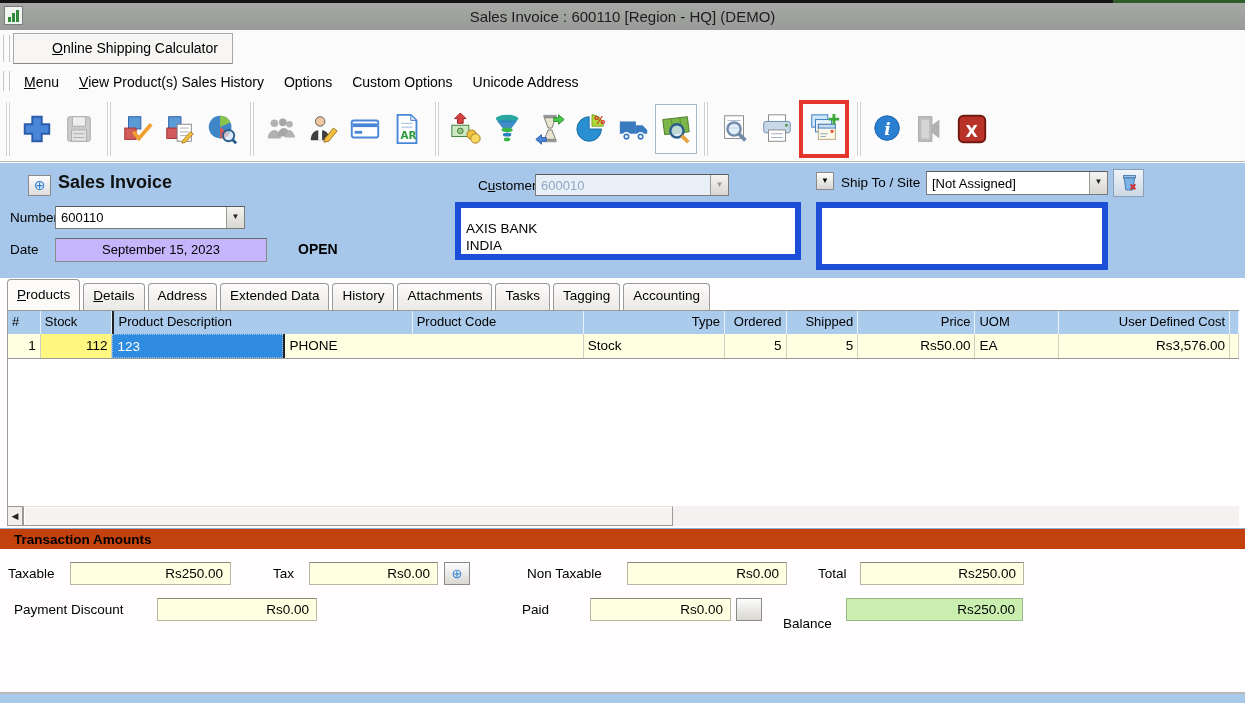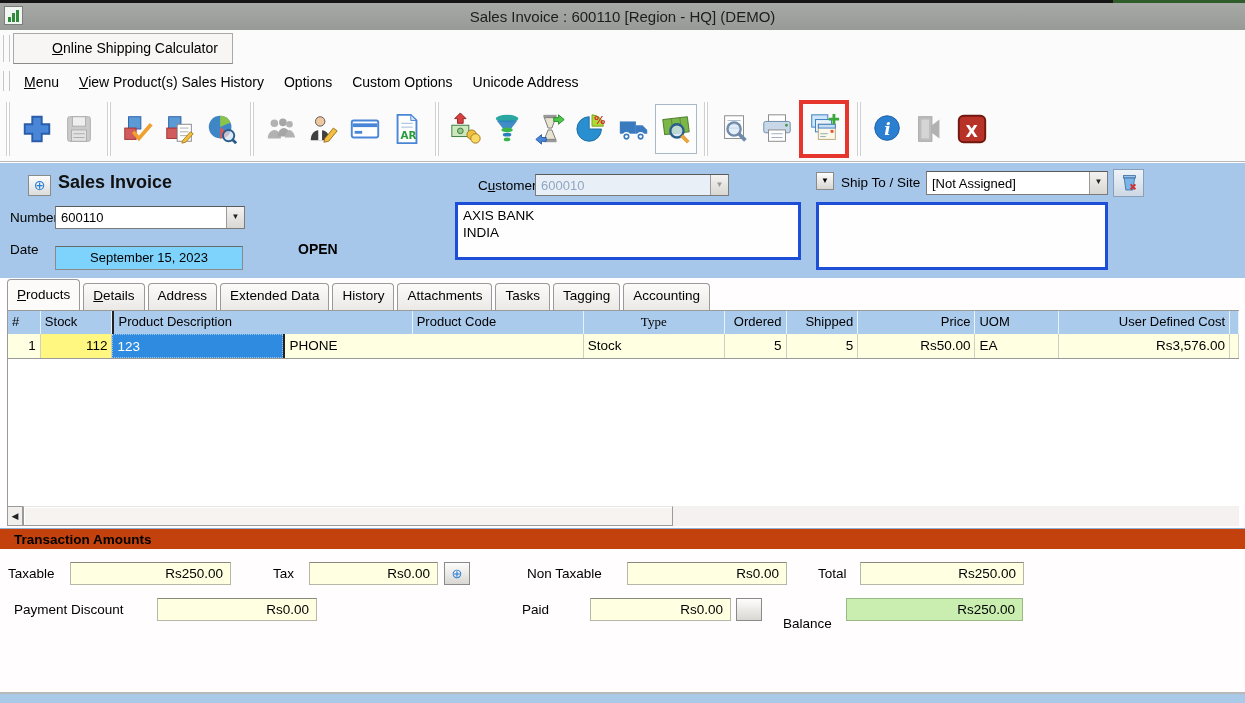--- a/index.html
+++ b/index.html
@@ -51,25 +51,25 @@
   .formtitle { position:absolute; left:58px; top:9px; font-size:18px; font-weight:bold; color:#111; }
   .lbl { position:absolute; font-size:13.5px; }
   .combo { position:absolute; background:#fff; border:1px solid #7b7b7b;
     border-top-color:#5a5a5a; display:flex; align-items:center; }
   .combo .cval { flex:1; padding:2px 5px; font-size:13px; }
   .combo .carw { width:18px; align-self:stretch; background:linear-gradient(#f4f3f1,#d9d7d2);
     border-left:1px solid #9a9a9a; font-size:8px; line-height:19px; text-align:center; color:#222; cursor:pointer; }
   .combo.disabled { background:#e9eff6; }
   .combo.disabled .cval { color:#8fa6c4; }
   .combo.disabled .carw { color:#9a9a9a; }
-  .datefield { position:absolute; left:55px; top:75px; width:188px; height:24px; background:#7dd3fc;
-    border:1px solid #8a8a8a; border-top-color:#6a6a6a; text-align:center; line-height:22px;margin-top:8px; }
+  .datefield { position:absolute; left:55px; top:75px; width:212px; height:24px; background:#c4b5fd;
+    border:1px solid #8a8a8a; border-top-color:#6a6a6a; text-align:center; line-height:22px; }
   .openstatus { position:absolute; left:298px; top:78px; font-weight:bold; font-size:14px; }
-  .addrbox { position:absolute; background:#fffeff; border:3px solid #1d4ed8;
-    padding:2px 5px; white-space:pre-line; font-size:13.5px; line-height:17px; }
+  .addrbox { position:absolute; background:#fffeff; border:6px solid #1d4ed8;
+    padding:12px 5px; white-space:pre-line; font-size:13.5px; line-height:17px; }
   .sqbtn { position:absolute; width:18px; height:18px; background:linear-gradient(#fdfdfd,#d8d6d2);
     border:1px solid #8a8a8a; font-size:8px; text-align:center; line-height:16px; cursor:pointer; }
   .trashbtn { position:absolute; left:1113px; top:6px; width:31px; height:28px;
     background:linear-gradient(#eef3f8,#cdd8e4); border:1px solid #8aa0b8; cursor:pointer;
     display:flex; align-items:center; justify-content:center; }
 
   
   .tabsrow { position:absolute; left:0; top:278px; width:1245px; height:32px; background:#fffdfd; }
   #tabs { position:absolute; left:7px; bottom:0; display:flex; align-items:flex-end; }
   .tab { height:27px; padding:4px 9px; background:linear-gradient(#fcfbfa,#ebe9e6);
@@ -432,21 +432,21 @@
         <div class="tab">Accounting</div>
       </div>
     </div>
 
   <div class="grid">
     <div id="grid-header">
         <div class="ghc" style="width: 33px; text-align: left;">#</div>
         <div class="ghc" style="width: 72px; text-align: left;">Stock</div>
         <div class="ghc descb" style="width: 302px; text-align: left;">Product Description</div>
         <div class="ghc" style="width: 172px; text-align: left;">Product Code</div>
-        <div class="ghc" style="width: 142px; text-align: center; font-family: Liberation Serif, serif;">Type</div>
+        <div class="ghc" style="width: 142px; text-align: right;">Type</div>
         <div class="ghc" style="width: 62px; text-align: right;">Ordered</div>
         <div class="ghc" style="width: 72px; text-align: right;">Shipped</div>
         <div class="ghc" style="width: 118px; text-align: right;">Price</div>
         <div class="ghc" style="width: 84px; text-align: left;">UOM</div>
         <div class="ghc" style="width: 172px; text-align: right;">User Defined Cost</div>
         <div class="ghc" style="flex: 1 1 0%;"></div>
       </div>
     <div id="grid-rows">
         <div class="grow">
           <div class="gcell" style="width: 33px; text-align: right;">1</div>

